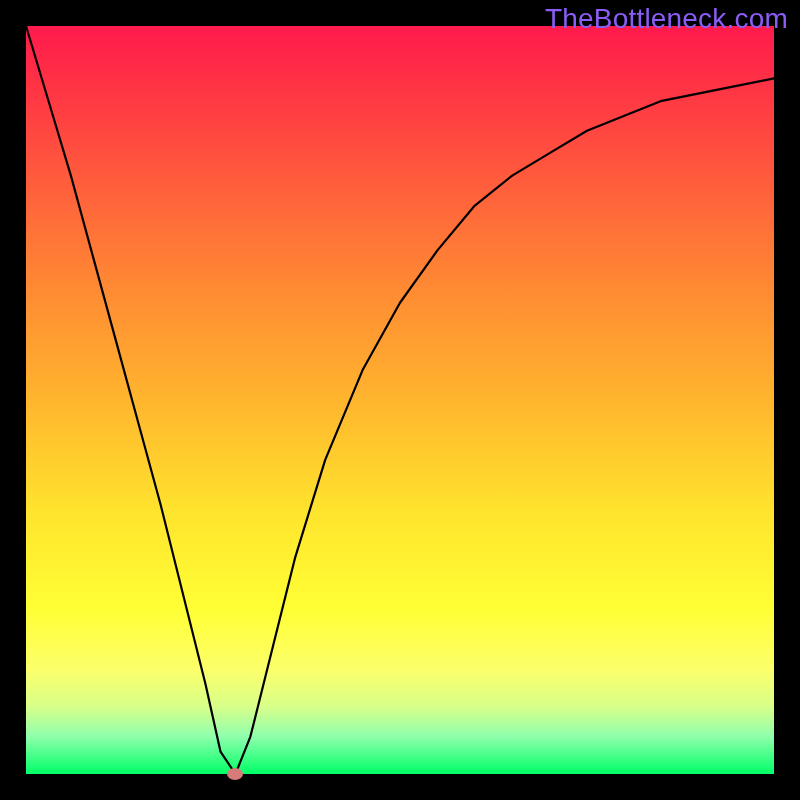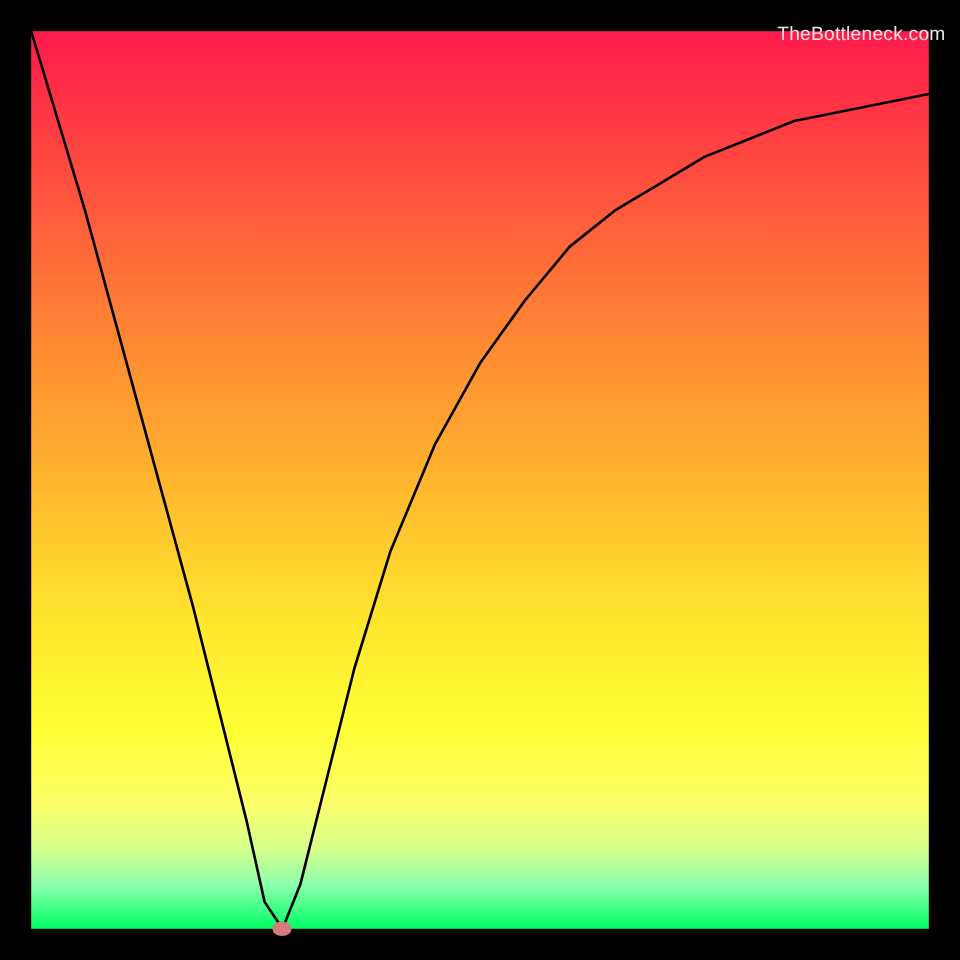--- a/index.html
+++ b/index.html
@@ -24,25 +24,25 @@
       #ffb52e 50%,
       #ffe42d 65%,
       #ffff35 78%,
       #fcff6a 86%,
       #d8ff8a 91%,
       #8fffad 95%,
       #00ff66 100%);
   }
   .watermark {
     position: absolute;
-    top: 20px;
+    top: 3px;
     right: 12px;
     font-family: Arial, Helvetica, sans-serif;
-    font-size: 16px;
-    color: #e5e5e5;
+    font-size: 28px;
+    color: #8b5cf6;
     letter-spacing: 0.2px;
     user-select: none;
   }
   svg.curve {
     position: absolute;
     left: 0;
     top: 0;
     width: 748px;
     height: 748px;
     overflow: visible;

